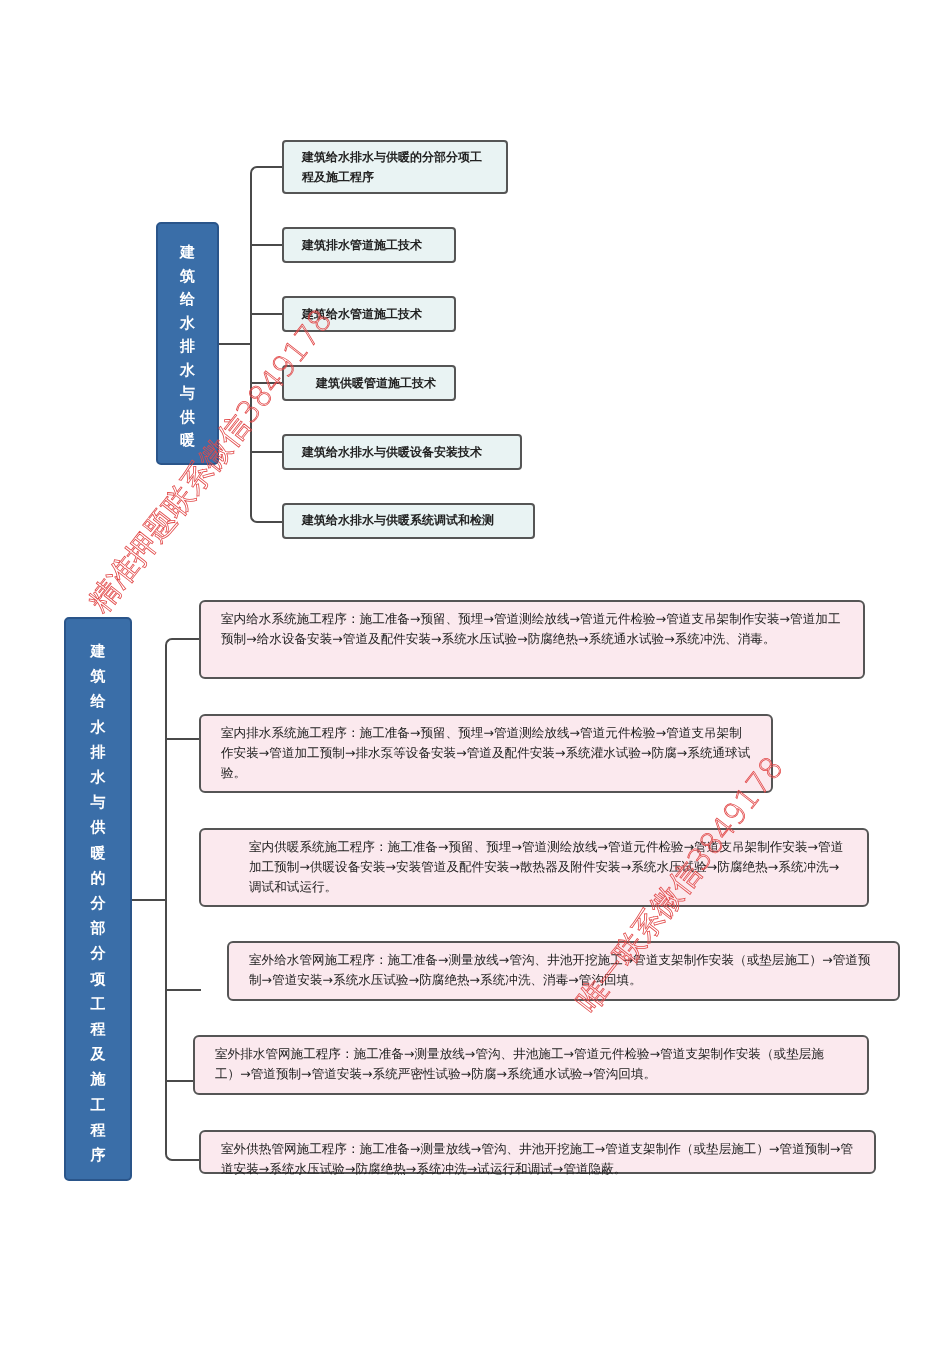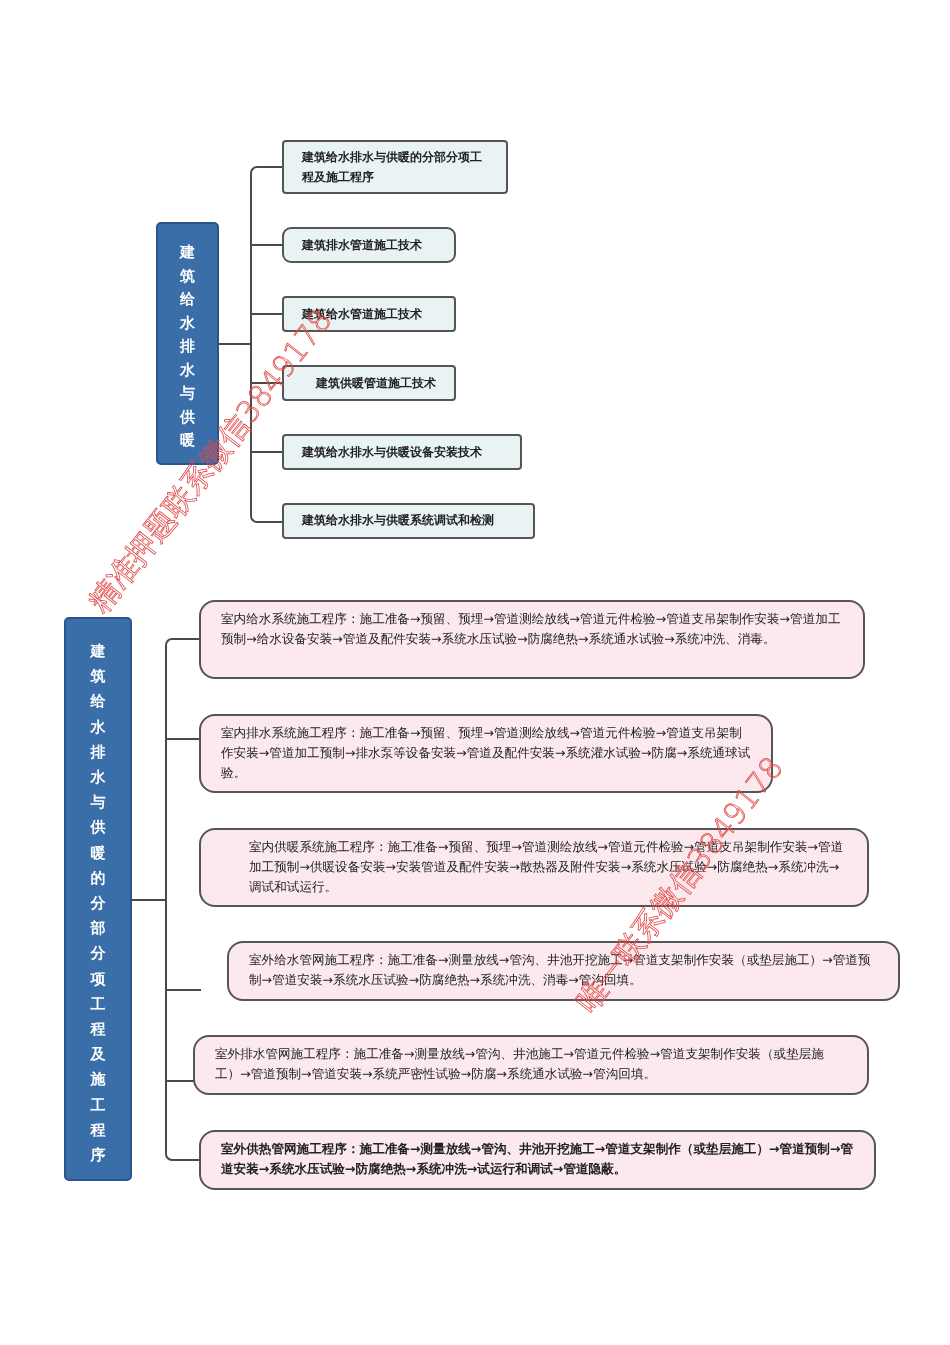--- a/index.html
+++ b/index.html
@@ -17,21 +17,21 @@
   .line { position: absolute; background: #4a4a4a; }
   .conn { position: absolute; border: 2px solid #4a4a4a; border-right: none; box-sizing: border-box; }
   .conn.top { border-bottom: none; border-top-left-radius: 7px; }
   .conn.bot { border-top: none; border-bottom-left-radius: 7px; }
   .box1 {
     position: absolute; background: #e9f3f3; border: 2px solid #555555; border-radius: 4px;
     box-sizing: border-box; font-size: 12px; font-weight: bold; color: #222; line-height: 20px;
     padding: 4px 18px; display: flex; align-items: center;
   }
   .box2 {
-    position: absolute; background: #fbe9ee; border: 2px solid #555555; border-radius: 16px;
+    position: absolute; background: #fbe9ee; border: 2px solid #555555; border-radius: 6px;
     box-sizing: border-box; font-size: 12.6px; color: #222; line-height: 20px;
     padding: 7px 20px 0 20px;
   }
   .wm {
     position: absolute; color: rgba(230,60,60,0.75); font-size: 30px; white-space: nowrap;
     transform-origin: left bottom; pointer-events: none;
     font-family: "DejaVu Sans", sans-serif; font-weight: 200;
     -webkit-text-stroke: 0; color: transparent; -webkit-text-stroke-width: 0.8px; -webkit-text-stroke-color: #e24a4a;
   }
 </style>
@@ -54,21 +54,21 @@
 <div class="conn top" style="left:250px; top:166px; width:33px; height:178px;"></div>
 <div class="conn bot" style="left:250px; top:343px; width:33px; height:180px;"></div>
 <div class="line" style="left:252px; top:244px; width:31px; height:2px;"></div>
 <div class="line" style="left:252px; top:313px; width:31px; height:2px;"></div>
 <div class="line" style="left:252px; top:382px; width:31px; height:2px;"></div>
 <div class="line" style="left:252px; top:451px; width:31px; height:2px;"></div>
 
 <div class="box1" style="left:282px; top:140px; width:226px; height:54px;">
   <span>建筑给水排水与供暖的分部分项工程及施工程序</span>
 </div>
-<div class="box1" style="left:282px; top:227px; width:174px; height:36px;border-radius:9px;">
+<div class="box1" style="left:282px; top:227px; width:174px; height:36px;">
   <span>建筑排水管道施工技术</span>
 </div>
 <div class="box1" style="left:282px; top:296px; width:174px; height:36px;">
   <span>建筑给水管道施工技术</span>
 </div>
 <div class="box1" style="left:282px; top:365px; width:174px; height:36px;justify-content:flex-end;">
   <span>建筑供暖管道施工技术</span>
 </div>
 <div class="box1" style="left:282px; top:434px; width:240px; height:36px;">
   <span>建筑给水排水与供暖设备安装技术</span>
@@ -116,18 +116,18 @@
 </div>
 <div class="box2" style="left:199px; top:828px; width:670px; height:79px;padding-left:48px;">
   <span>室内供暖系统施工程序：施工准备→预留、预埋→管道测绘放线→管道元件检验→管道支吊架制作安装→管道加工预制→供暖设备安装→安装管道及配件安装→散热器及附件安装→系统水压试验→防腐绝热→系统冲洗→调试和试运行。</span>
 </div>
 <div class="box2" style="left:199px; top:941px; width:673px; height:60px;margin-left:28px;">
   <span>室外给水管网施工程序：施工准备→测量放线→管沟、井池开挖施工→管道支架制作安装（或垫层施工）→管道预制→管道安装→系统水压试验→防腐绝热→系统冲洗、消毒→管沟回填。</span>
 </div>
 <div class="box2" style="left:193px; top:1035px; width:676px; height:60px;">
   <span>室外排水管网施工程序：施工准备→测量放线→管沟、井池施工→管道元件检验→管道支架制作安装（或垫层施工）→管道预制→管道安装→系统严密性试验→防腐→系统通水试验→管沟回填。</span>
 </div>
-<div class="box2" style="left:199px; top:1130px; width:677px; height:60px;font-weight:bold;">
+<div class="box2" style="left:199px; top:1130px; width:677px; height:44px;">
   <span>室外供热管网施工程序：施工准备→测量放线→管沟、井池开挖施工→管道支架制作（或垫层施工）→管道预制→管道安装→系统水压试验→防腐绝热→系统冲洗→试运行和调试→管道隐蔽。</span>
 </div>
 
 <div class="wm" style="left:112px; top:580px; transform: rotate(-52deg);">精准押题联系微信3849178</div>
 <div class="wm" style="left:600px; top:980px; transform: rotate(-52deg);">唯一联系微信3849178</div>
 
 </body></html>

